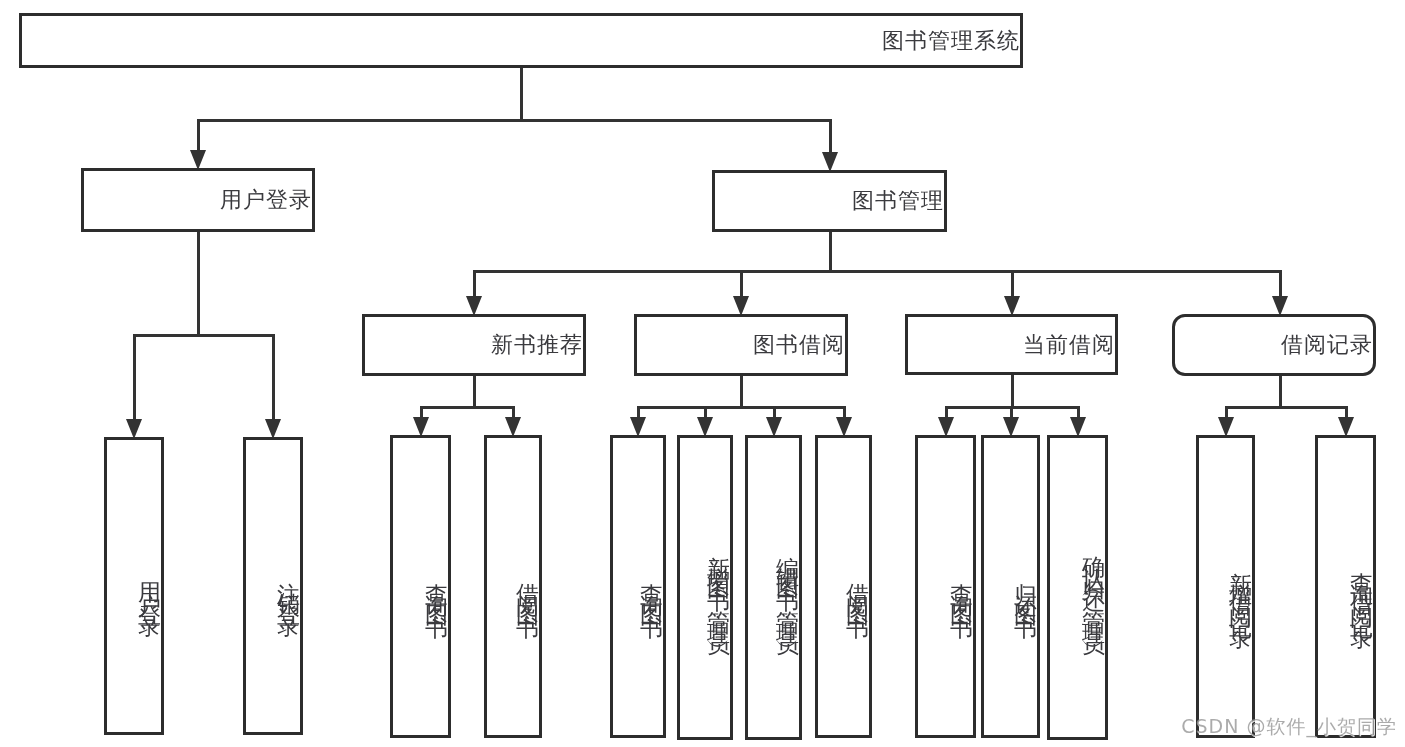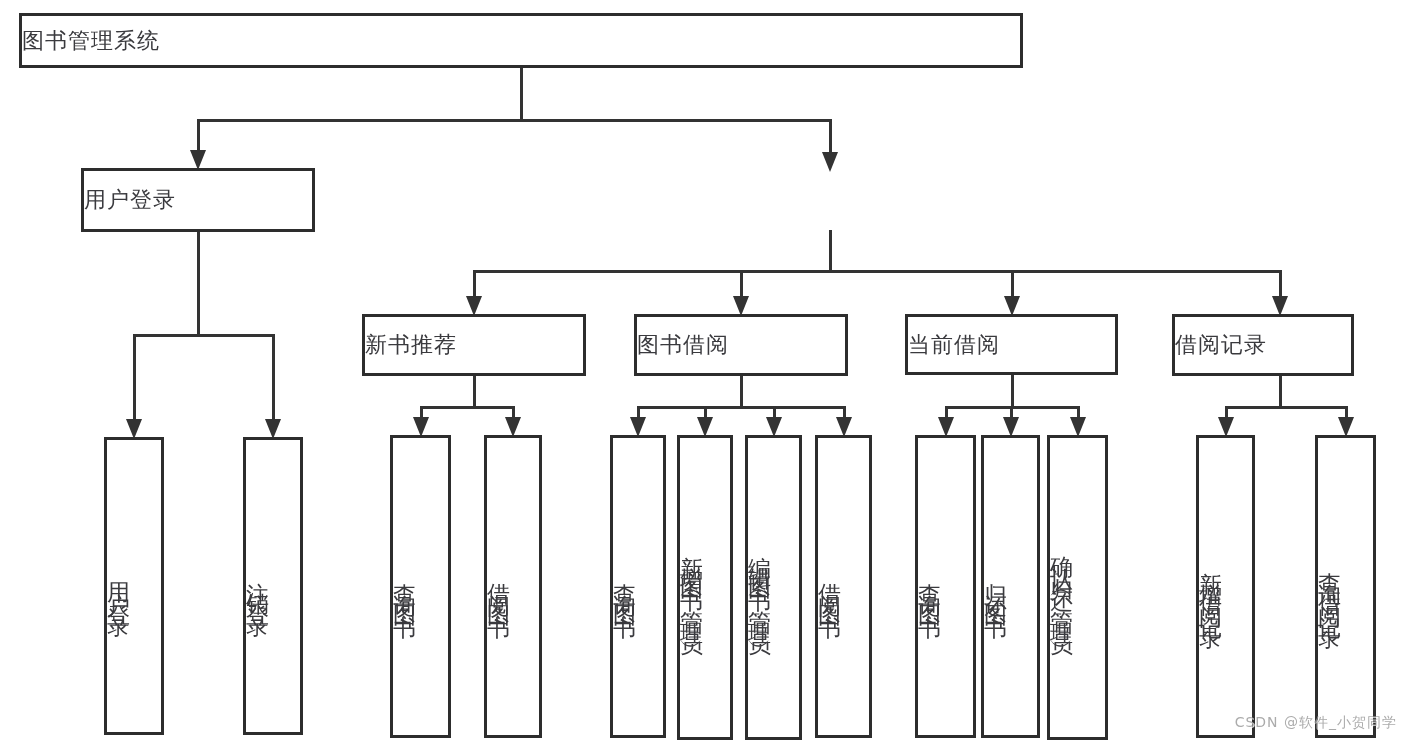--- a/index.html
+++ b/index.html
@@ -12,21 +12,21 @@
     overflow: hidden;
     font-family: "DejaVu Sans", sans-serif;
   }
   .node {
     position: absolute;
     box-sizing: border-box;
     border: 3px solid #2d2d2d;
     background: #ffffff;
     display: flex;
     align-items: center;
-    justify-content: flex-start;
+    justify-content: flex-end;
     z-index: 2;
   }
   .node .lbl {
     color: #3a3a3e;
     font-size: 22px;
     letter-spacing: 1px;
     white-space: nowrap;
   }
   .node.vertical .lbl {
     writing-mode: vertical-rl;
@@ -47,49 +47,52 @@
     height: 0;
     border-left: 8px solid transparent;
     border-right: 8px solid transparent;
     border-top: 20px solid #333333;
     z-index: 1;
   }
   #watermark {
     position: absolute;
     right: 8px;
     top: 714px;
-    font-size: 14px;
+    font-size: 19px;
     color: rgba(150,150,150,0.8);
     text-shadow: 1px 1px 0 rgba(255,255,255,0.85);
     z-index: 3;
     letter-spacing: 1px;
     white-space: nowrap;
   }
 </style>
 </head>
 <body>
 
 <div id="canvas">
   <div id="watermark">CSDN @软件_小贺同学</div>
 <div class="node" style="left: 19px; top: 13px; width: 1004px; height: 55px;">
       <span class="lbl">图书管理系统</span>
     </div>
     <div class="node" style="left: 81px; top: 168px; width: 234px; height: 64px;">
       <span class="lbl">用户登录</span>
     </div>
+    <div class="node" style="left: 712px; top: 170px; width: 235px; height: 62px;">
+      <span class="lbl">图书管理</span>
+    </div>
     <div class="node" style="left: 634px; top: 314px; width: 214px; height: 62px;">
       <span class="lbl">图书借阅</span>
     </div>
     <div class="node" style="left: 362px; top: 314px; width: 224px; height: 62px;">
       <span class="lbl">新书推荐</span>
     </div>
     <div class="node" style="left: 905px; top: 314px; width: 213px; height: 61px;">
       <span class="lbl">当前借阅</span>
     </div>
-    <div class="node" style="left: 1172px; top: 314px; width: 182px; height: 62px;">
+    <div class="node" style="left: 1172px; top: 314px; width: 204px; height: 62px; border-radius: 13px;">
       <span class="lbl">借阅记录</span>
     </div>
     <div class="node vertical" style="left: 104px; top: 437px; width: 60px; height: 298px;">
       <span class="lbl">用户登录</span>
     </div>
     <div class="node vertical" style="left: 243px; top: 437px; width: 60px; height: 298px;">
       <span class="lbl">注销登录</span>
     </div>
     <div class="node vertical" style="left: 390px; top: 435px; width: 61px; height: 303px;">
       <span class="lbl">查询图书</span>

